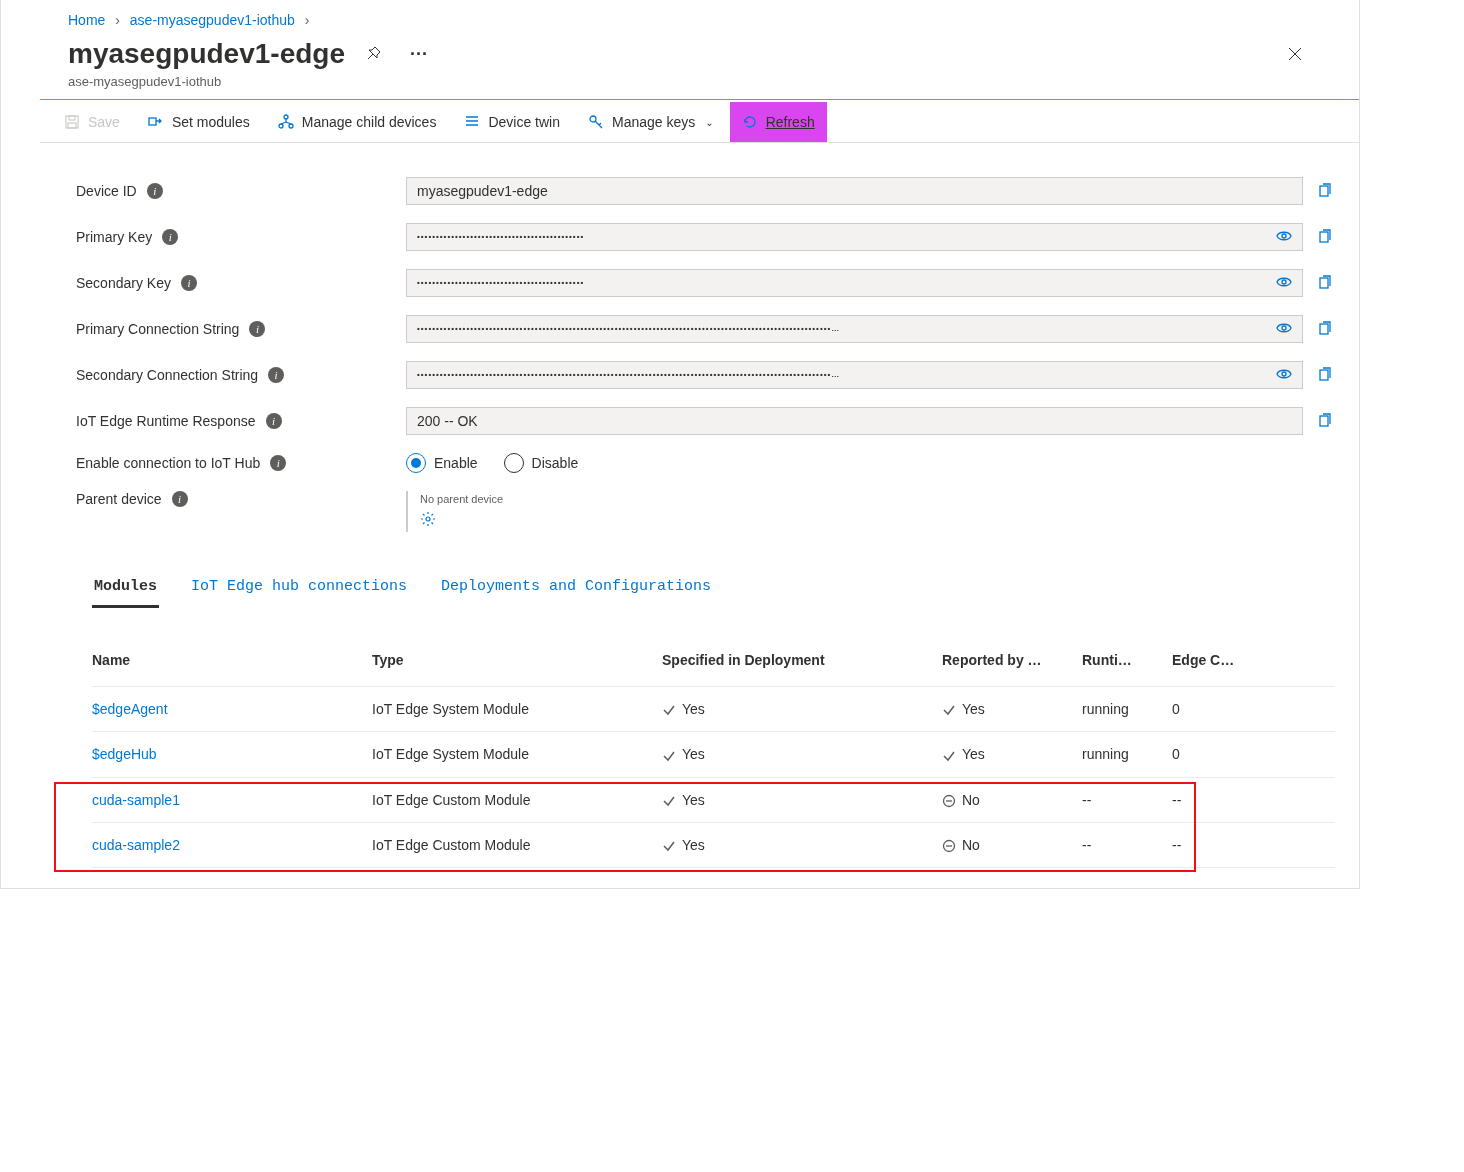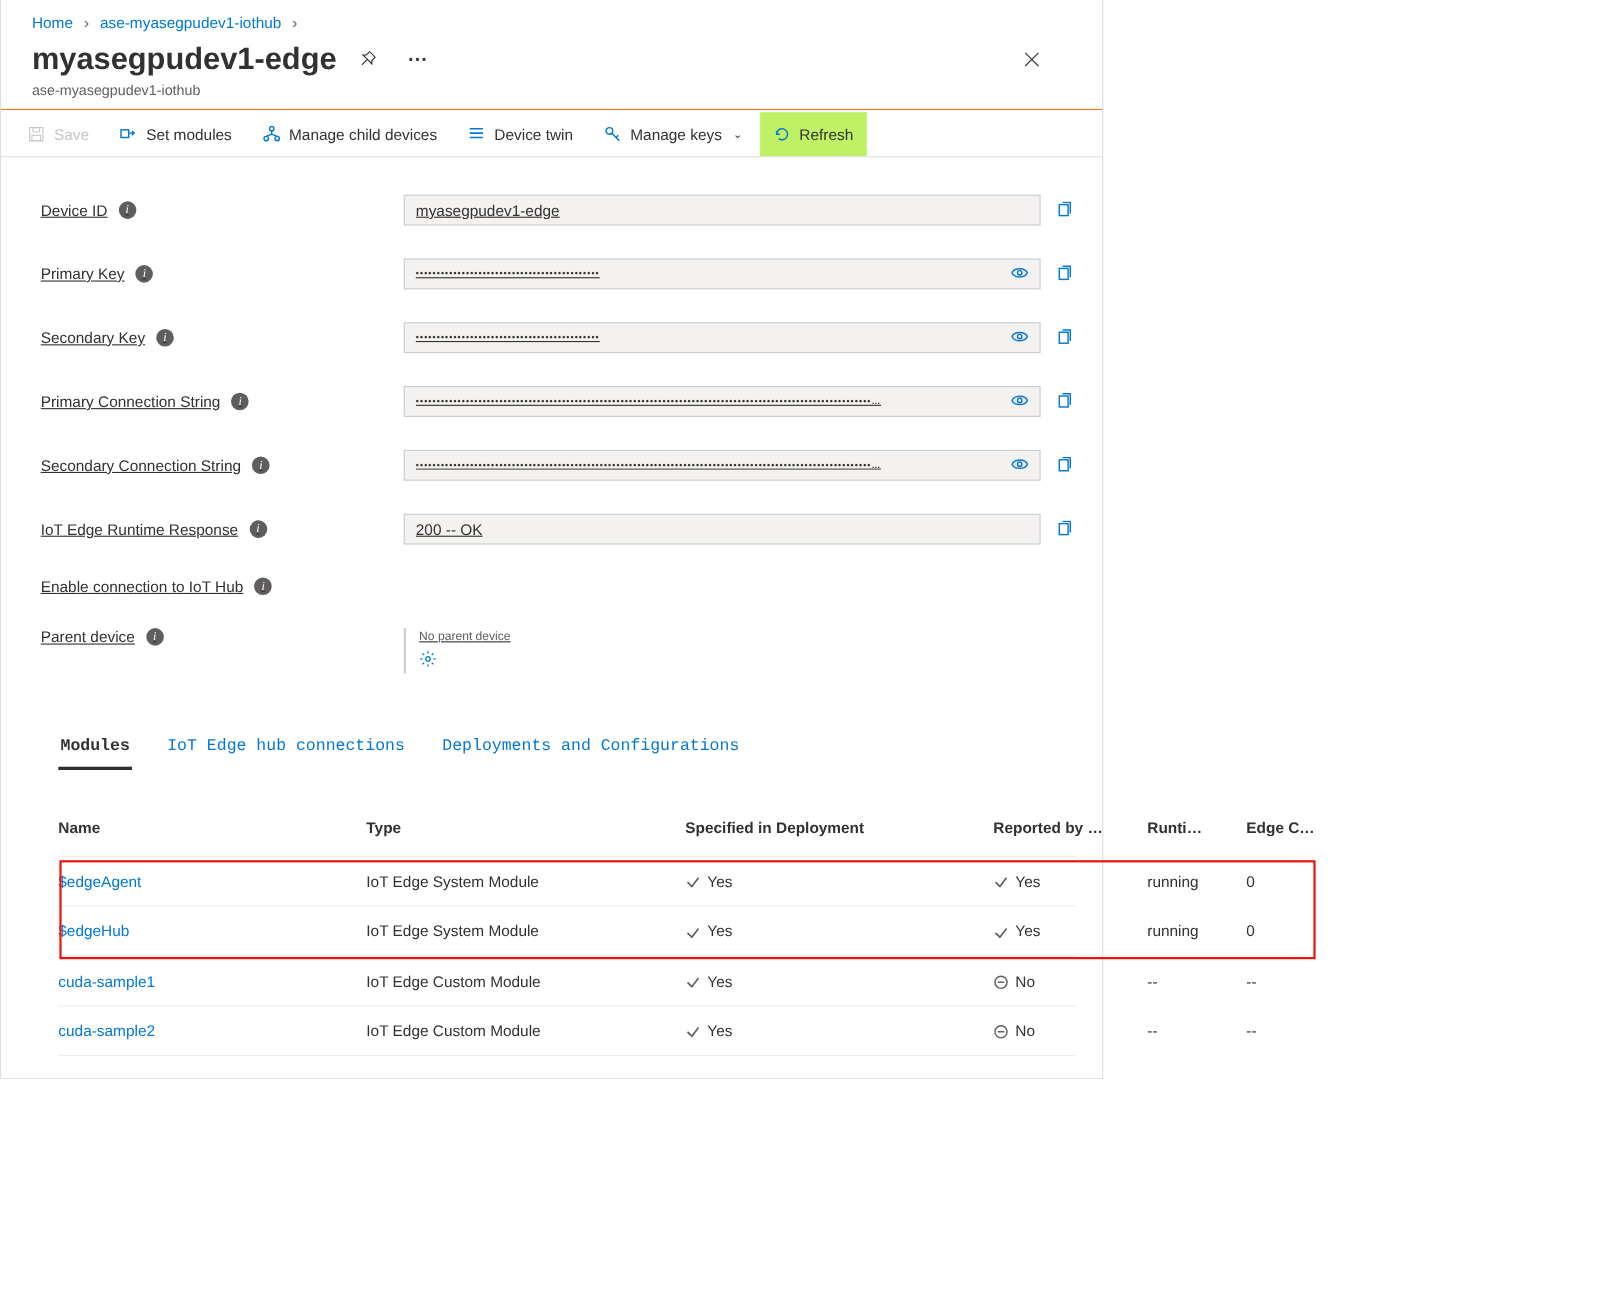--- a/index.html
+++ b/index.html
@@ -14,24 +14,25 @@
   }
   * { box-sizing: border-box; }
   body {
     margin: 0;
     font-family: "Segoe UI", Arial, sans-serif;
     font-size: 14px;
     color: var(--text-dark);
     background: #fff;
   }
   .page {
-    width: 1003px;
+    width: 1360px;
     margin: 0;
     border: 1px solid #e1dfdd;
     border-top: none;
+    padding-left: 39px;
   }
 
   
   .breadcrumb {
     padding: 12px 28px 8px 28px;
     font-size: 14px;
   }
   .breadcrumb a { color: var(--azure-blue); text-decoration: none; cursor: pointer; }
   .breadcrumb .chev { color: var(--text-gray); margin: 0 6px; }
 
@@ -61,31 +62,30 @@
   }
   .cmd-btn {
     display:flex; align-items:center; gap:8px;
     padding: 0 12px; height: 40px;
     cursor: pointer; color: var(--text-dark);
     background: transparent;
     border: none;
     font-size:14px;
   }
   .cmd-btn.disabled { color: #c8c6c4; cursor: default; }
-  .cmd-btn.active { background: #bef264; }
+  .cmd-btn.active { background: #d946ef; text-decoration: underline; }
   .cmd-icon { width:16px; height:16px; display:flex; align-items:center; justify-content:center; color: var(--azure-blue); }
   .cmd-btn.disabled .cmd-icon { color: #c8c6c4; }
   .chev-down { font-size:10px; margin-left:2px; color: var(--text-dark);}
 
   
   .form-area { padding: 34px 24px 20px 36px; }
   .form-row {
     display:flex; align-items:center;
-    margin-bottom: 30px;
-    text-decoration: underline;
+    margin-bottom: 18px;
   }
   .form-label {
     width: 330px; flex: 0 0 330px;
     display:flex; align-items:center; gap:10px;
     font-size:14px; color: var(--text-dark);
   }
   .info-dot {
     width:16px; height:16px; border-radius:50%;
     background:#605e5c; color:#fff;
     display:inline-flex; align-items:center; justify-content:center;
@@ -382,20 +382,34 @@
             </svg>
         </span>
       </div>
     </div>
 
     <div class="form-row" style="margin-top:10px;">
       <div class="form-label">
         <span>Enable connection to IoT Hub</span>
         <span class="info-dot">i</span>
       </div>
+      <div class="field-wrap">
+        <div class="radio-group">
+          <div class="radio-opt selected">
+            <span class="radio-circle">
+                <span class="radio-dot"></span>
+              </span>
+            <span>Enable</span>
+          </div>
+          <div class="radio-opt">
+            <span class="radio-circle"></span>
+            <span>Disable</span>
+          </div>
+        </div>
+      </div>
     </div>
 
     <div class="form-row" style="align-items:flex-start;margin-top:10px;">
       <div class="form-label">
         <span>Parent device</span>
         <span class="info-dot">i</span>
       </div>
       <div class="field-wrap">
         <div class="parent-block">
           <div class="parent-text">No parent device</div>

